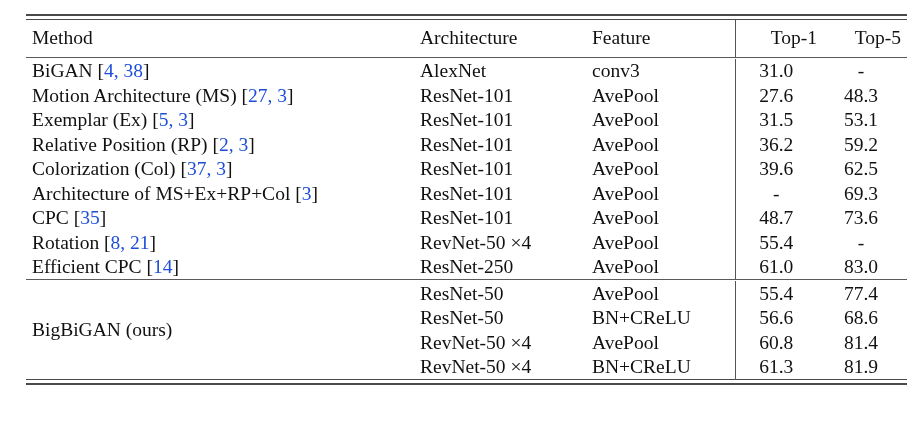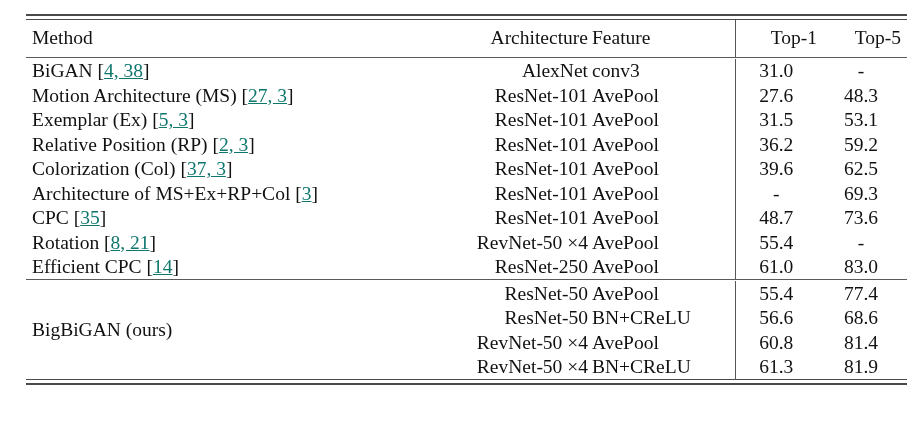--- a/index.html
+++ b/index.html
@@ -67,40 +67,39 @@
     padding: 2.5px 0 2.5px 0;
     vertical-align: middle;
     text-align: left;
     font-weight: normal;
     white-space: nowrap;
   }
 
   th.head-cell { padding-top: 8px; padding-bottom: 9px; }
 
   td.cell-method, th.head-method   { padding-left: 6px; margin-top: 17px; }
-  td.cell-arch,   th.head-arch     { padding-left: 2px; text-align: right; }
+  td.cell-arch,   th.head-arch     { padding-left: 2px; }
   td.cell-feature,th.head-feature  { padding-left: 4px; margin-top: 39px; }
 
   
   td.cell-top1, th.head-top1 {
     border-left: 1.4px solid #555555;
     text-align: center;
     padding-left: 0;
     padding-right: 4px;
   }
   td.cell-top5, th.head-top5 {
     text-align: center;
     padding-right: 6px;
   }
   th.head-top1, th.head-top5 { text-align: right; }
   th.head-top1 { padding-left: 8px; }
 
   .cite {
-    color: #0f766e;
-    text-decoration: underline;
+    color: #1d4ed8;
   }
   .cite-bracket {
     color: #111111;
   }
 
   td.ours-label {
     vertical-align: middle;
     padding-left: 6px;
   }
 </style>

